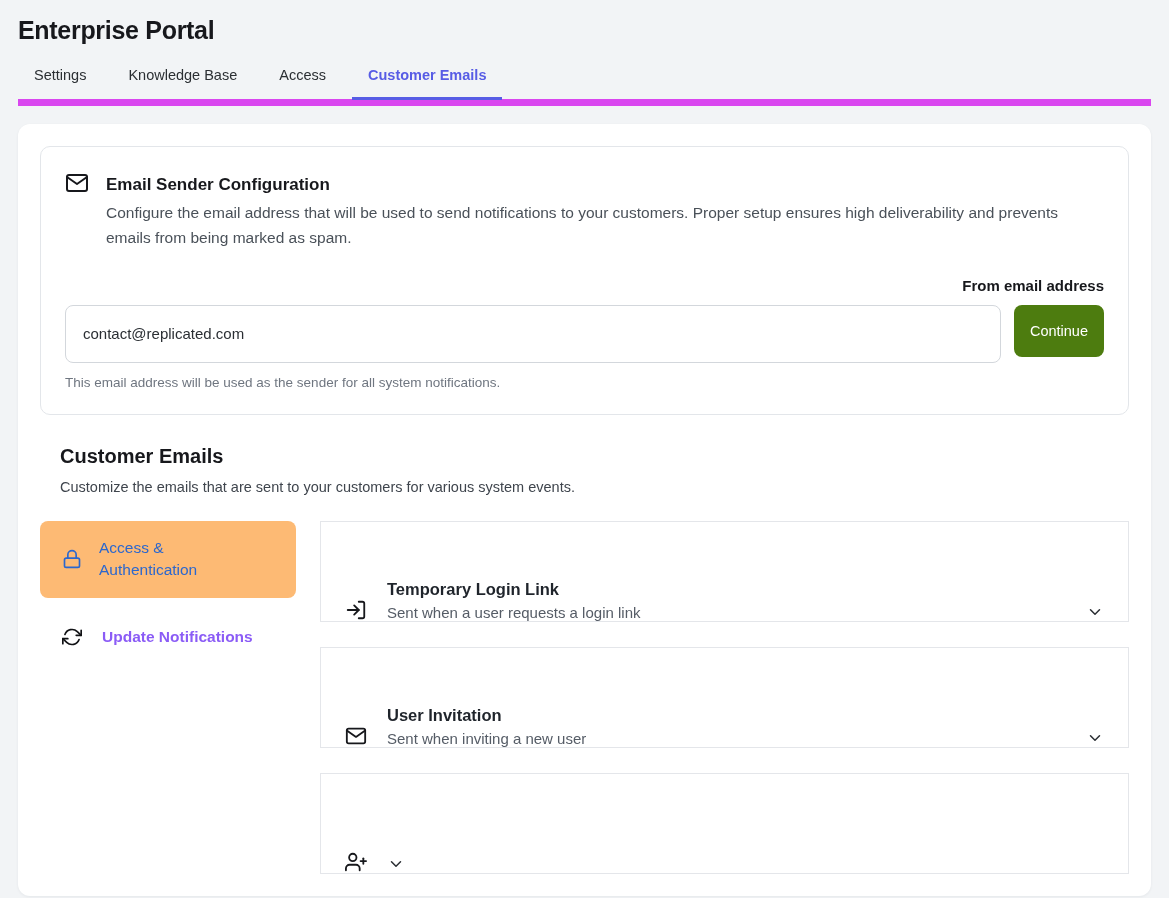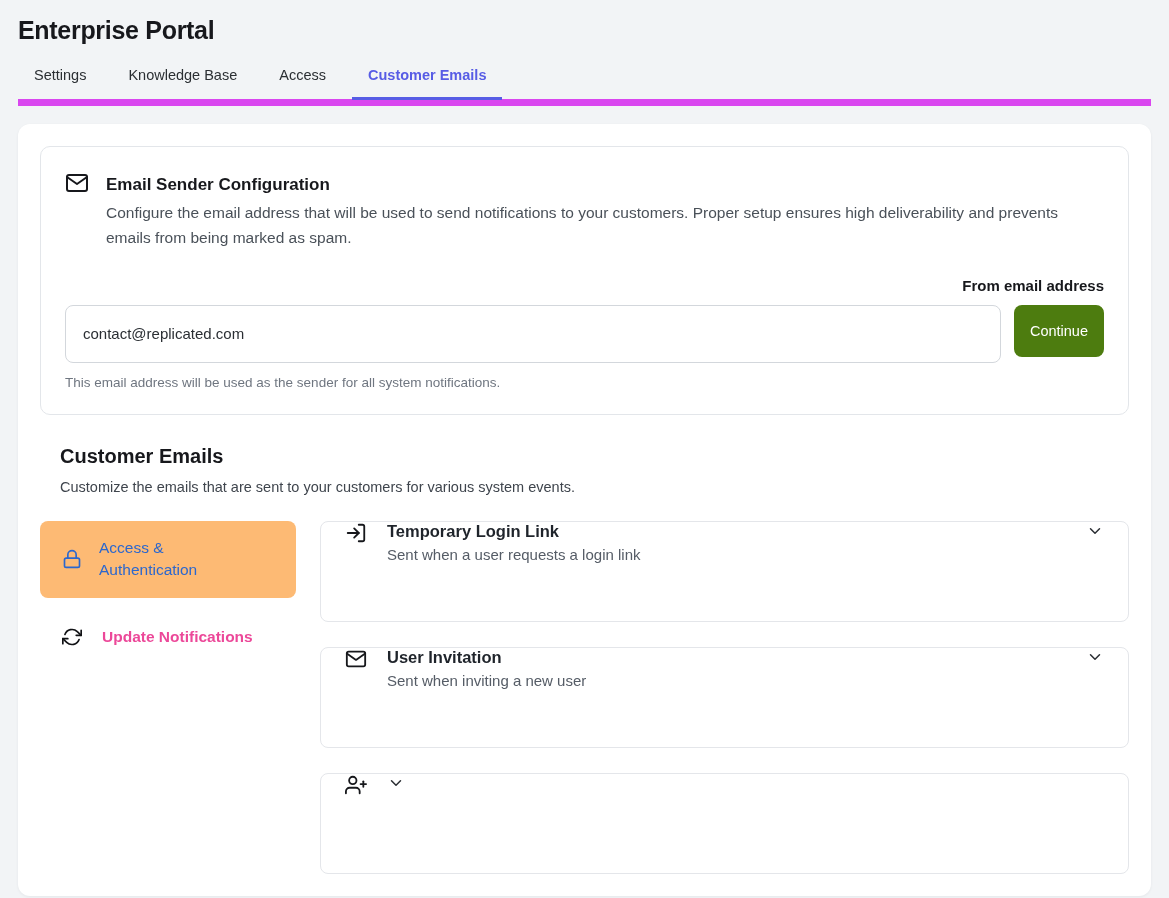--- a/index.html
+++ b/index.html
@@ -154,41 +154,41 @@
     line-height:1.45;
   }
   .side-item.active {
     background:#fdba74;
     color:#2B67CE;
   }
   .side-item.active .side-label { width:130px; }
   .side-item .icon { display:flex; flex-shrink:0; }
   .side-item.plain {
     margin-top:12px;
-    color:#ec4899;
+    color:#8b5cf6;
     font-weight:600;
     white-space:nowrap;
     gap:20px;
   }
 
   
   .accordion-col {
     flex:1;
     display:flex;
     flex-direction:column;
     gap:25px;
   }
   .accordion {
     border:1px solid #E4E6EA;
-    border-radius:8px;
+    border-radius:0;
     background:#FFFFFF;
     height:101px;
     padding:0 24px;
     display:flex;
-    align-items:flex-start;
+    align-items:flex-end;
     gap:20px;
     cursor:pointer;
   }
   .accordion .icon { display:flex; flex-shrink:0; }
   .accordion-text { flex:1; }
   .accordion-title {
     font-size:16.5px;
     font-weight:700;
     color:#1F242B;
   }

